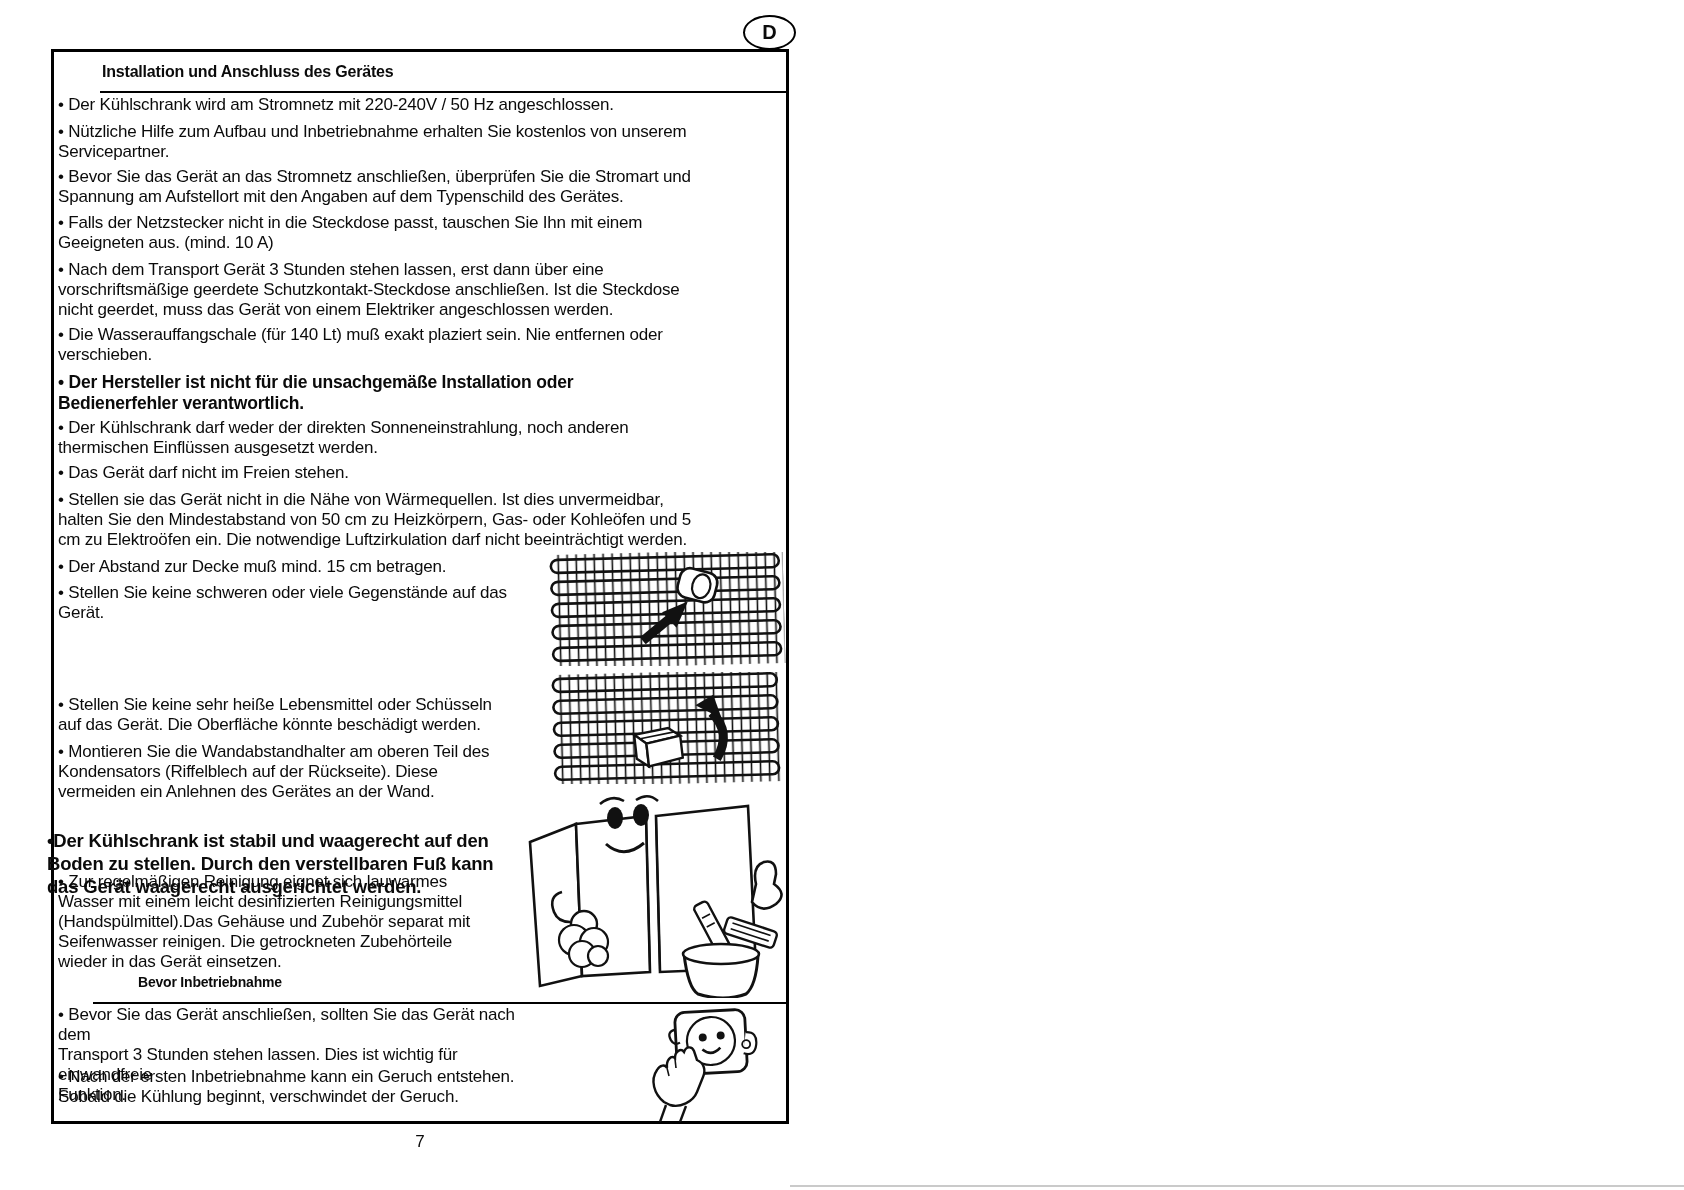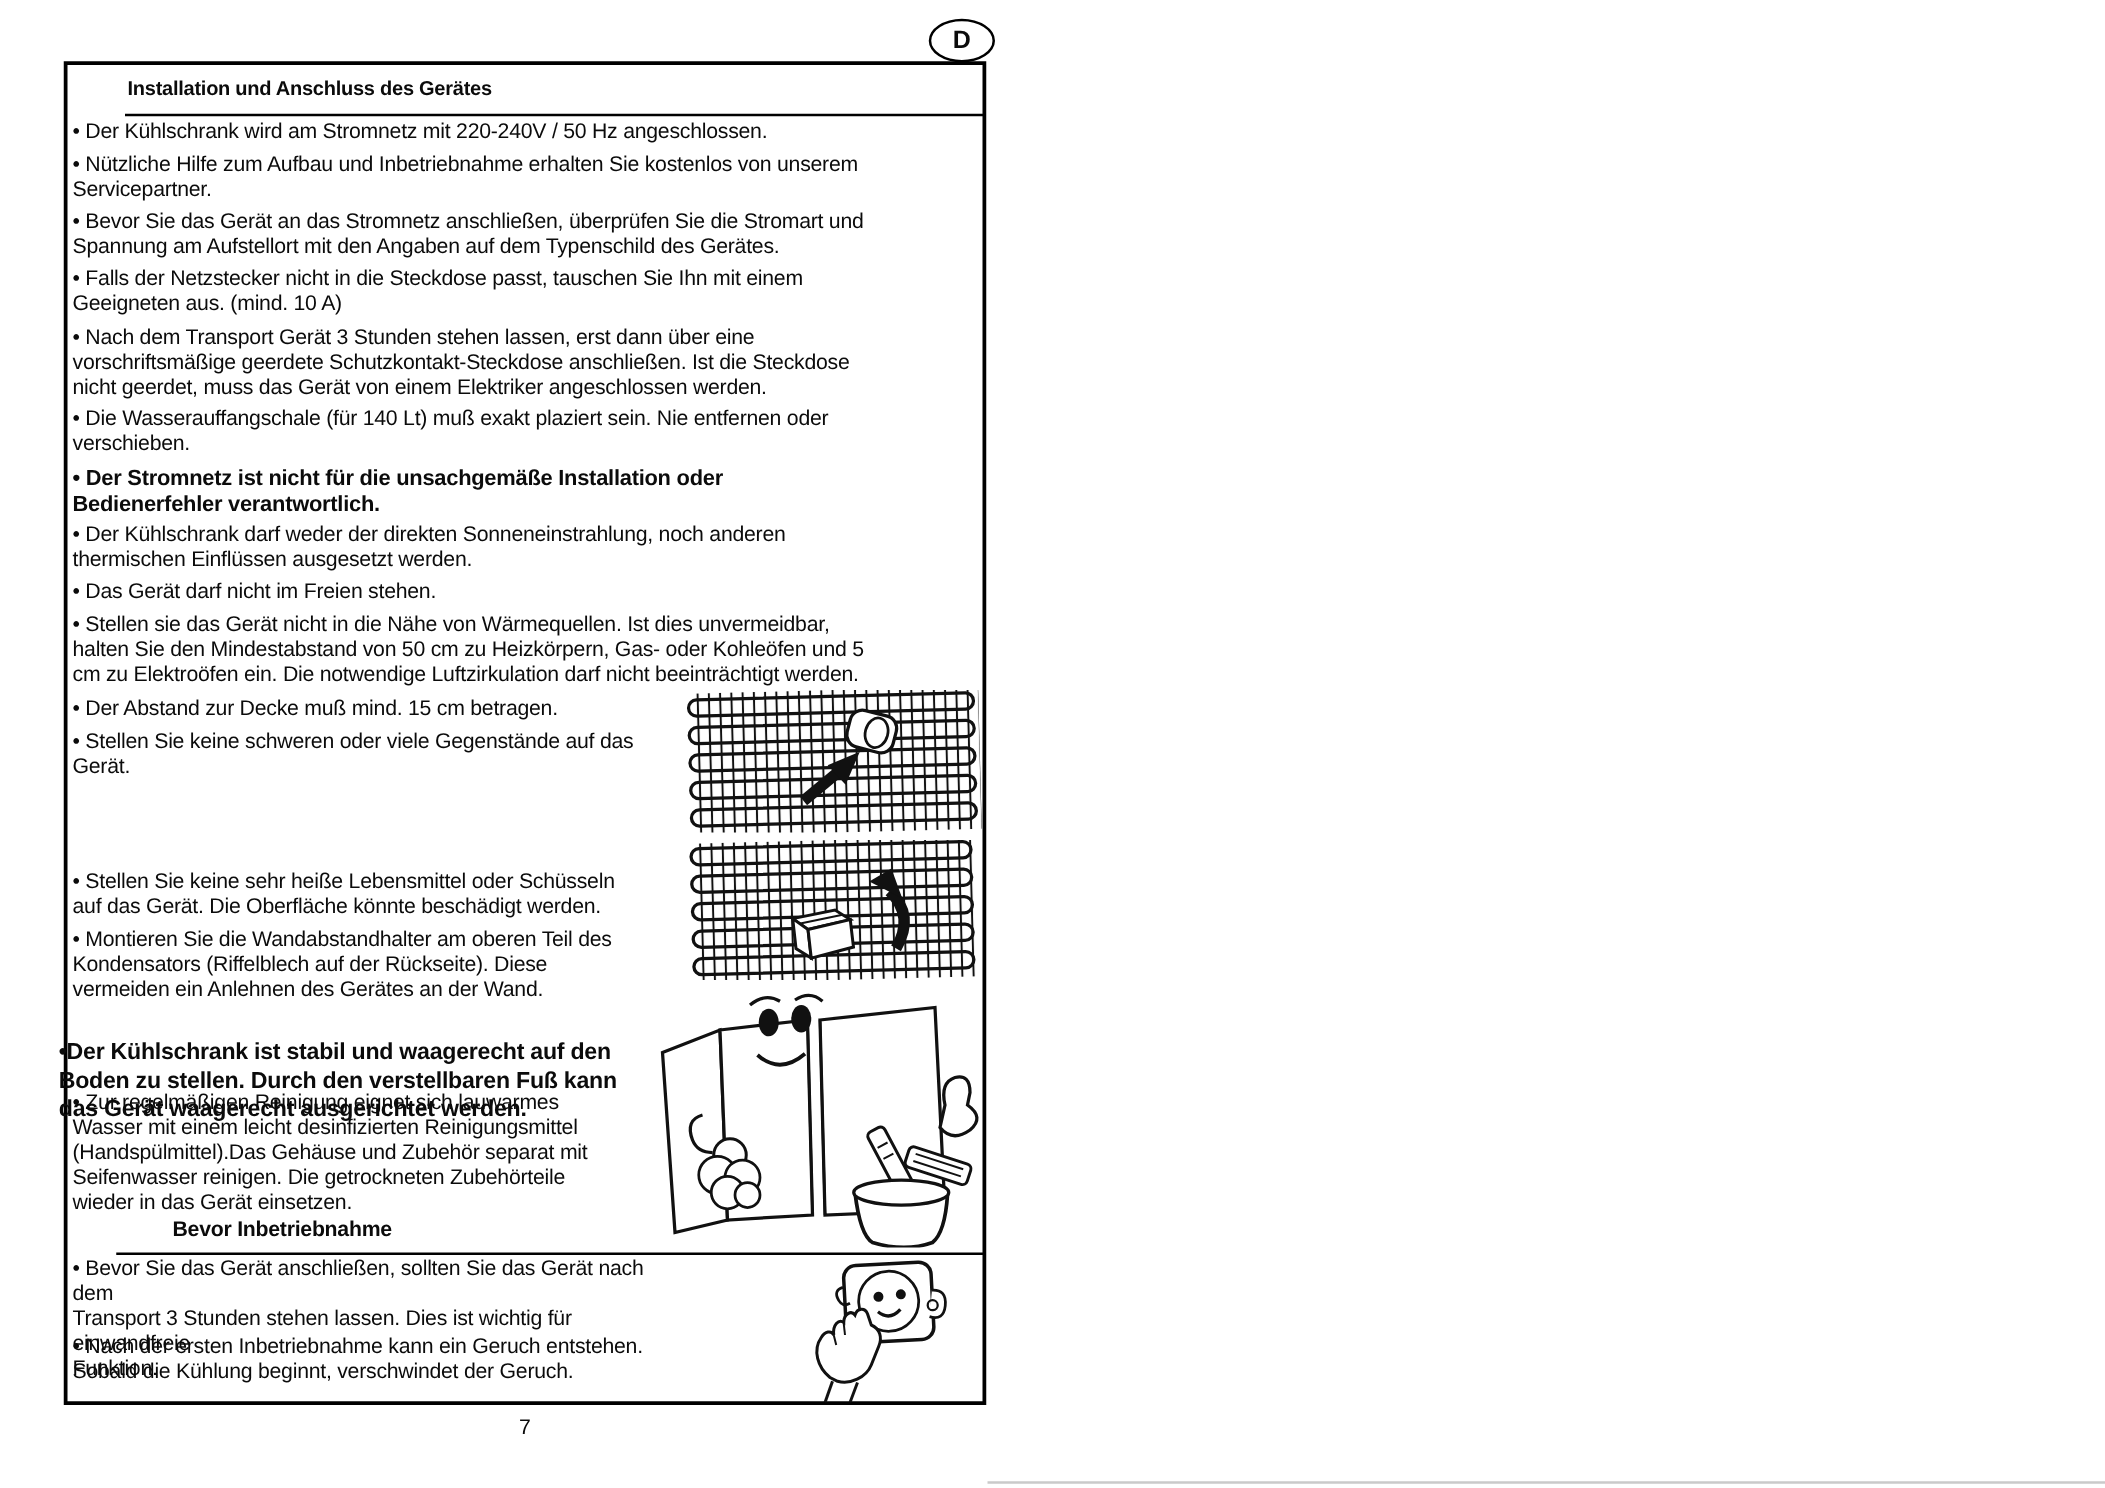--- a/index.html
+++ b/index.html
@@ -20,21 +20,21 @@
     border:2.5px solid #000;border-radius:50%;
     display:flex;align-items:center;justify-content:center;
     font-weight:bold;font-size:20px;background:#fff;z-index:3;
   }
   .h1{
     position:absolute;left:102px;top:63px;
     font-weight:bold;font-size:16px;letter-spacing:-0.2px;white-space:nowrap;
   }
   .h2{
     position:absolute;left:138px;top:974px;
-    font-weight:bold;font-size:17px;letter-spacing:-0.2px;white-space:nowrap;
+    font-weight:bold;font-size:14px;letter-spacing:-0.2px;white-space:nowrap;
   }
   .rule{
     position:absolute;height:0;border-top:2px solid #000;
   }
   .rule1{left:100px;top:91px;width:688px;}
   .rule2{left:93px;top:1002px;width:695px;}
   .para{
     position:absolute;left:58px;width:700px;
     font-size:17px;line-height:20px;letter-spacing:-0.2px;
     white-space:pre-line;
@@ -77,21 +77,21 @@
 Servicepartner.</div>
   <div class="para" style="top:167px">• Bevor Sie das Gerät an das Stromnetz anschließen, überprüfen Sie die Stromart und
 Spannung am Aufstellort mit den Angaben auf dem Typenschild des Gerätes.</div>
   <div class="para" style="top:213px">• Falls der Netzstecker nicht in die Steckdose passt, tauschen Sie Ihn mit einem
 Geeigneten aus. (mind. 10 A)</div>
   <div class="para" style="top:260px">• Nach dem Transport Gerät 3 Stunden stehen lassen, erst dann über eine
 vorschriftsmäßige geerdete Schutzkontakt-Steckdose anschließen. Ist die Steckdose
 nicht geerdet, muss das Gerät von einem Elektriker angeschlossen werden.</div>
   <div class="para" style="top:325px">• Die Wasserauffangschale (für 140 Lt) muß exakt plaziert sein. Nie entfernen oder
 verschieben.</div>
-  <div class="para bold-note" style="top:372px">• Der Stromnetz ist nicht für die unsachgemäße Installation oder
+  <div class="para bold-note" style="top:372px">• Der Hersteller ist nicht für die unsachgemäße Installation oder
 Bedienerfehler verantwortlich.</div>
   <div class="para" style="top:418px">• Der Kühlschrank darf weder der direkten Sonneneinstrahlung, noch anderen
 thermischen Einflüssen ausgesetzt werden.</div>
   <div class="para" style="top:463px">• Das Gerät darf nicht im Freien stehen.</div>
   <div class="para" style="top:490px">• Stellen sie das Gerät nicht in die Nähe von Wärmequellen. Ist dies unvermeidbar,
 halten Sie den Mindestabstand von 50 cm zu Heizkörpern, Gas- oder Kohleöfen und 5
 cm zu Elektroöfen ein. Die notwendige Luftzirkulation darf nicht beeinträchtigt werden.</div>
   <div class="para narrow" style="top:557px">• Der Abstand zur Decke muß mind. 15 cm betragen.</div>
   <div class="para narrow" style="top:583px">• Stellen Sie keine schweren oder viele Gegenstände auf das
 Gerät.</div>

